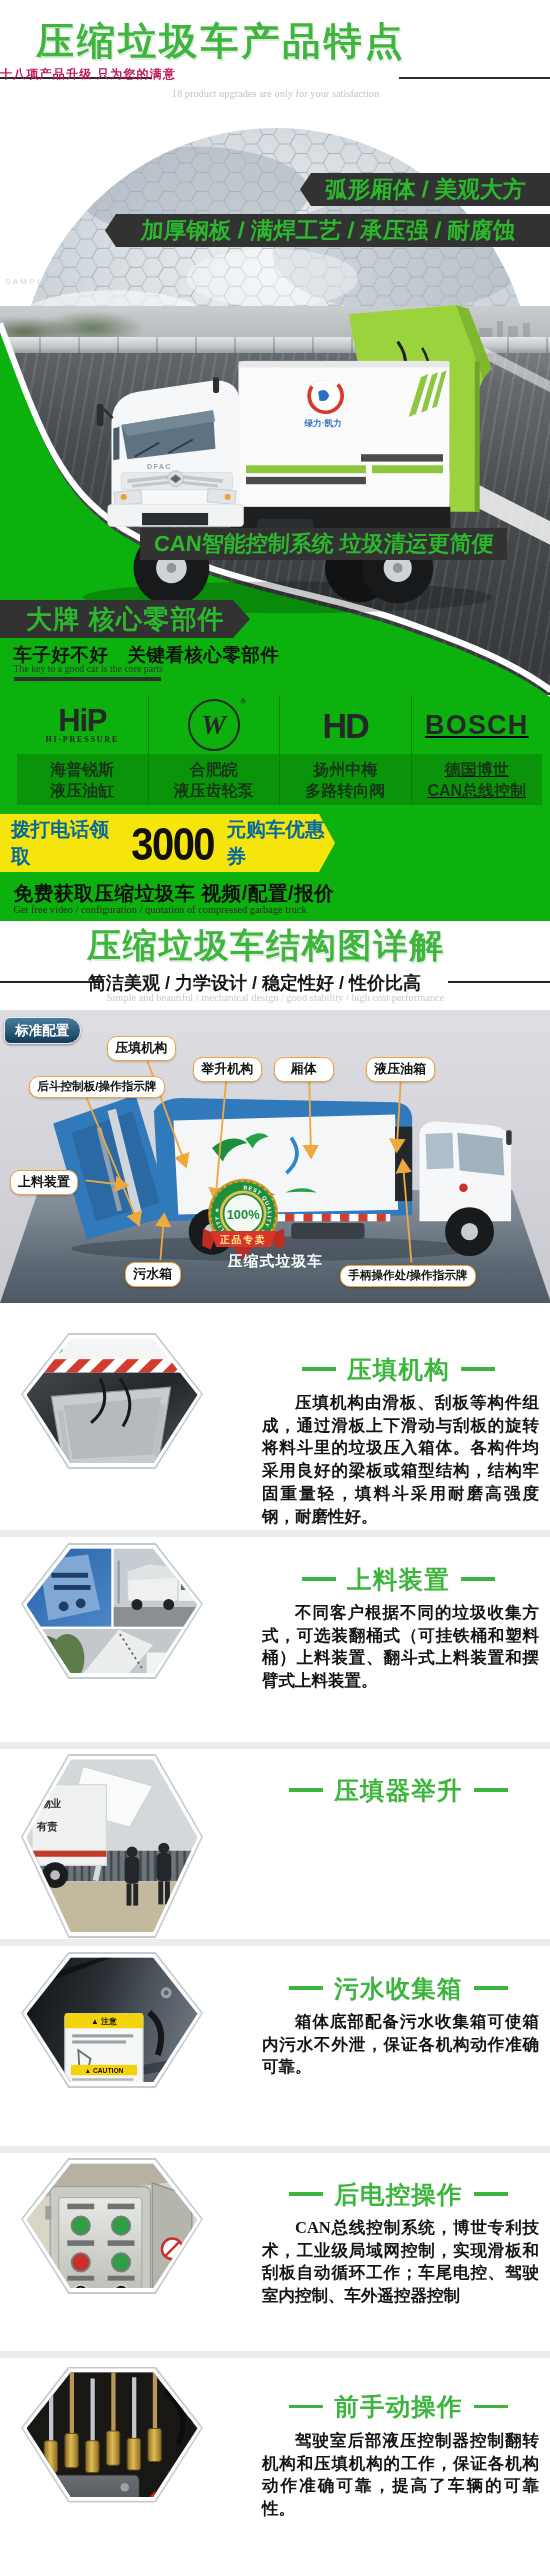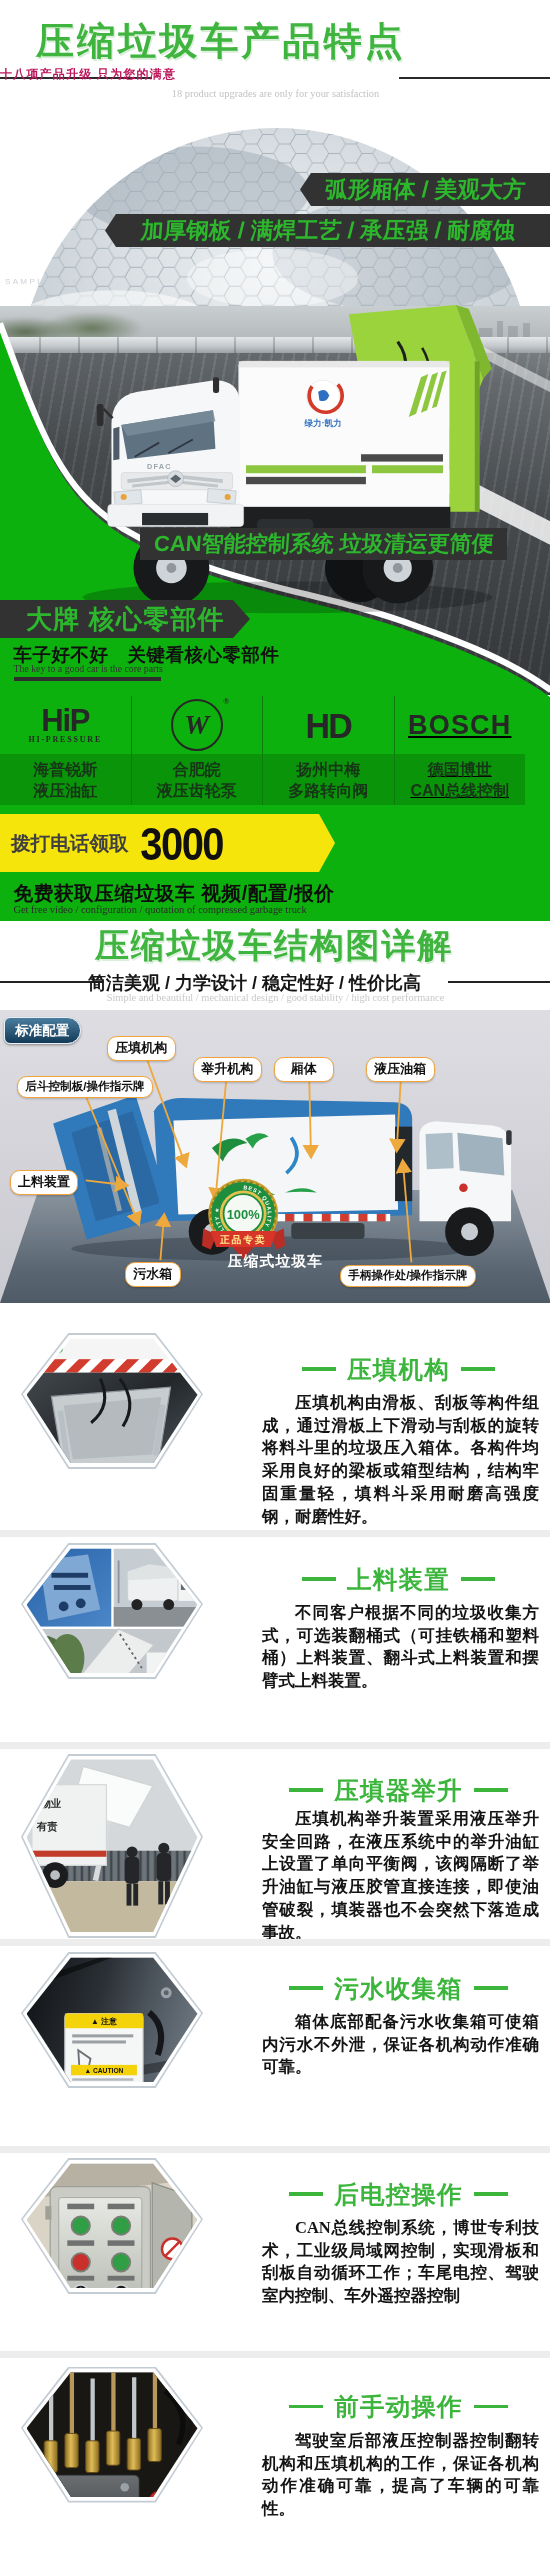--- a/index.html
+++ b/index.html
@@ -52,46 +52,46 @@
   .banner2{left:105px;top:214px;width:446px;height:33px;font-size:22.7px;
            clip-path:polygon(11px 0,100% 0,100% 100%,11px 100%,0 50%);}
   .banner3{left:140px;top:528px;width:367px;height:32px;font-size:22px;}
   .bannerBig{left:0;top:600px;width:250px;height:38px;background:#323232;display:flex;align-items:center;
            padding-left:26px;box-sizing:border-box;color:#2cb72c;font-weight:900;font-size:26px;letter-spacing:1.2px;
            clip-path:polygon(0 0,calc(100% - 17px) 0,100% 50%,calc(100% - 17px) 100%,0 100%);}
   .core-headline{left:13.5px;top:642px;font-size:18.4px;font-weight:700;color:#101010;letter-spacing:0.6px;}
   .core-headline-en{left:13.5px;top:663px;font-size:9.8px;color:#333;font-family:"Liberation Serif","DejaVu Serif",serif;}
   .core-underline{left:13.5px;top:677px;width:147px;height:3.7px;background:#2e2e2e;}
   
-  .brands{left:0;top:696px;width:525px;height:109px;display:flex;}
+  .brands{left:0;top:696px;width:525px;height:109px;display:flex;padding-left:17px;}
   .brand{flex:1;position:relative;border-right:1.2px solid rgba(10,60,10,.45);display:flex;flex-direction:column;}
   .brand:last-child{border-right:none;text-decoration:underline;}
   .brand .logo{height:61px;display:flex;align-items:center;justify-content:center;color:#272727;}
   .brand .cap{height:48px;background:rgba(0,0,0,.16);text-align:center;color:#173617;
               font-size:16px;font-weight:700;padding-top:4.9px;line-height:21px;}
   .logo-hp{text-align:center;}
   .logo-hp .big{font-size:31px;font-weight:900;letter-spacing:-1.2px;line-height:28px;}
   .logo-hp .small{font-size:8px;font-weight:700;letter-spacing:1.8px;font-family:Liberation Serif, serif;}
   .logo-w{position:relative;width:48px;height:48px;border:2.4px solid #272727;border-radius:50%;
           display:flex;align-items:center;justify-content:center;
           font-family:"Liberation Serif","DejaVu Serif",serif;font-style:italic;font-size:28px;font-weight:700;}
   .logo-w .reg{position:absolute;right:-8.6px;top:-3.7px;font-size:8px;font-style:normal;}
   .logo-hd{font-size:34px;font-weight:900;letter-spacing:-1.8px;transform:scaleY(1.05);}
   .logo-bosch{font-size:27px;font-weight:900;letter-spacing:1.2px;}
   
   .coupon{left:0;top:814px;width:335px;height:58px;background:#f6e50a;display:flex;align-items:center;
           padding-left:11px;box-sizing:border-box;cursor:pointer;
           clip-path:polygon(0 0,calc(100% - 16px) 0,100% 50%,calc(100% - 16px) 100%,0 100%);}
-  .coupon .pre,.coupon .suf{font-size:19.6px;font-weight:900;color:#404040;}
+  .coupon .pre,.coupon .suf{font-size:19.6px;font-weight:900;color:#0369a1;}
   .coupon .amt{font-size:47px;font-weight:900;color:#101010;letter-spacing:-1.8px;margin:0 4.9px;
                transform:scaleX(.85);display:inline-block;}
   .coupon-line{left:13.5px;top:880px;font-size:19.6px;font-weight:700;color:#0d0d0d;letter-spacing:0.6px;}
   .coupon-line-en{left:13.5px;top:904px;font-size:10.4px;color:#2b2b2b;font-family:"Liberation Serif","DejaVu Serif",serif;}
   
-  .st-title{left:12px;top:923px;width:524px;text-align:center;font-size:34px;font-weight:900;
+  .st-title{left:4px;top:923px;width:524px;text-align:center;font-size:34px;font-weight:900;
             letter-spacing:1.8px;color:#3fb53f;text-shadow:1.2px 1.8px 0 #dcefdc;}
   .st-sub{left:0;top:971px;width:509px;text-align:center;font-size:18px;font-weight:700;color:#161616;}
   .st-line{top:981px;height:2.4px;background:#222;}
   .st-line.l{left:0;width:103px;} .st-line.r{left:448px;width:103px;}
   .st-sub-en{left:0;top:992px;width:551px;text-align:center;font-size:10.4px;color:#c9c9c9;
              font-family:"Liberation Serif","DejaVu Serif",serif;}
   .diagram{left:0;top:1010px;width:551px;height:293px;
            background:linear-gradient(180deg,#dddde2 0%,#d2d2d8 55%,#c9c9d0 100%);}
   .floor{position:absolute;left:0;top:180px;width:551px;height:113px;
          clip-path:polygon(7% 0,93% 0,100% 100%,0 100%);
@@ -298,20 +298,21 @@
       <div class="cap">
         <div>德国博世</div>
         <div>CAN总线控制</div>
       </div>
     </div>
   </div>
 
   <div class="abs coupon">
     <span class="pre">拨打电话领取</span>
     <span class="amt">3000</span>
+    <span class="suf">元购车优惠券</span>
   </div>
   <div class="abs coupon-line">免费获取压缩垃圾车  视频/配置/报价</div>
   <div class="abs coupon-line-en">Get free video / configuration / quotation of compressed garbage truck</div>
 
   <div class="abs st-title">压缩垃圾车结构图详解</div>
   <div class="abs st-line l"></div>
   <div class="abs st-line r"></div>
   <div class="abs st-sub">简洁美观 / 力学设计 / 稳定性好 / 性价比高</div>
   <div class="abs st-sub-en">Simple and beautiful / mechanical design / good stability / high cost performance</div>
 
@@ -391,21 +392,21 @@
       <polygon points="50,114 84,114 67,134" fill="#b92d24"></polygon>
     </svg>
 
     <div class="badge">标准配置</div>
     <div class="center-label">压缩式垃圾车</div>
 
     <div class="callout" style="left:107px;top:26px">压填机构</div>
     <div class="callout" style="left:193px;top:47px">举升机构</div>
     <div class="callout" style="left:274px;top:47px;min-width:43px;text-align:center">厢体</div>
     <div class="callout" style="left:366px;top:47px">液压油箱</div>
-    <div class="callout small" style="left:17px;top:66px">后斗控制板/操作指示牌</div>
+    <div class="callout small" style="left:29px;top:66px">后斗控制板/操作指示牌</div>
     <div class="callout" style="left:9.8px;top:160px">上料装置</div>
     <div class="callout" style="left:125px;top:252px">污水箱</div>
     <div class="callout small" style="left:340px;top:255px">手柄操作处/操作指示牌</div>
   </div>
 
   <div class="abs dsec" style="top:1328px;height:202px">
     <div class="hexwrap">
         <div class="hexwhite"></div>
       <div class="hexin">
         <svg width="171" height="184" viewBox="0 0 280 300">
@@ -536,21 +537,20 @@
               <rect x="226" y="200" width="8" height="38"></rect>
           </g>
         </svg>
       </div>
     </div>
     <div class="dtitle">
       <div class="dash"></div>
       <div class="t">压填器举升</div>
       <div class="dash"></div>
     </div>
-    <div class="dbody" style="top:59px">压填机构举升装置采用液压举升安全回路，在液压系统中的举升油缸上设置了单向平衡阀，该阀隔断了举升油缸与液压胶管直接连接，即使油管破裂，填装器也不会突然下落造成事故。</div>
   </div>
 
   <div class="abs sep" style="top:1939px"></div>
 
   <div class="abs dsec" style="top:1947px;height:199px">
     <div class="hexwrap">
         <div class="hexwhite"></div>
       <div class="hexin">
         <svg width="171" height="184" viewBox="0 0 280 300">
           <defs>

